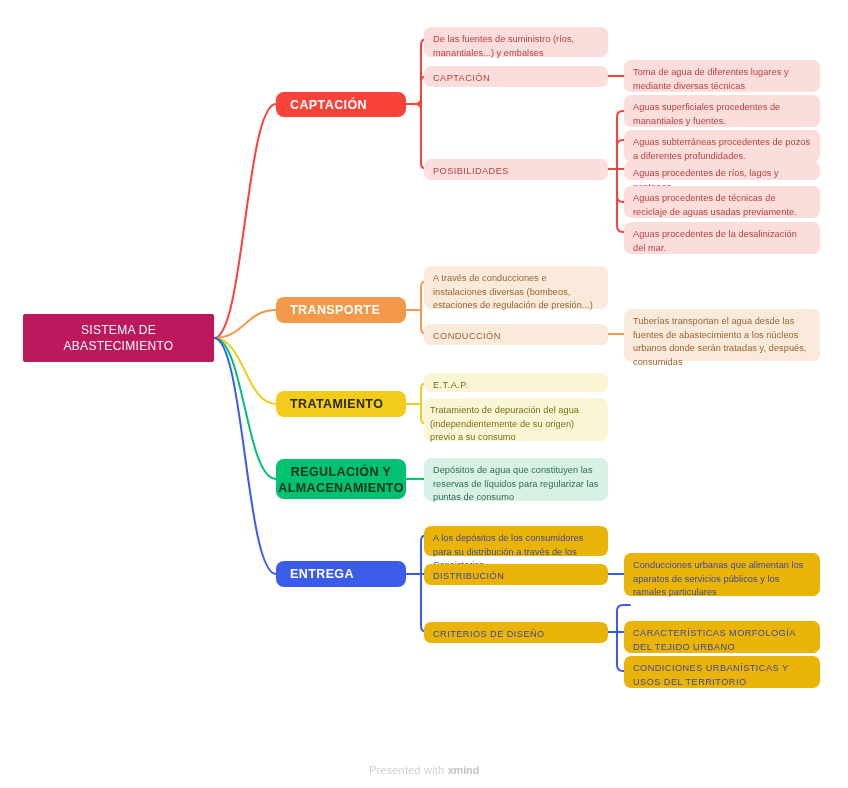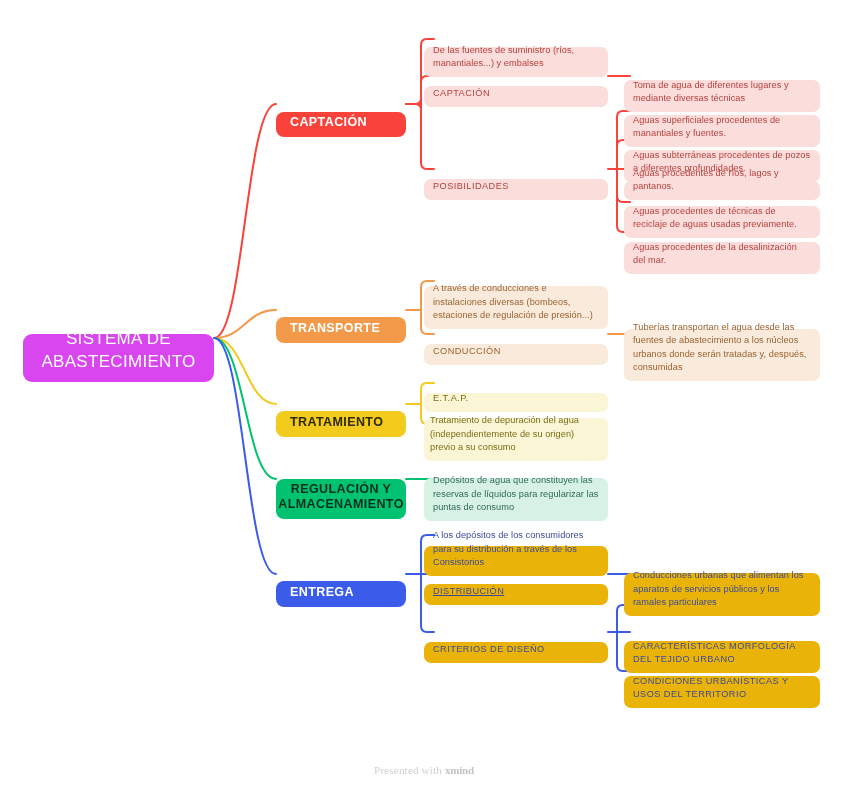--- a/index.html
+++ b/index.html
@@ -9,28 +9,28 @@
     width: 848px; height: 788px;
     background: #ffffff;
     font-family: "Liberation Sans", sans-serif;
     overflow: hidden;
     position: relative;
   }
   #canvas { position: absolute; left: 0; top: 0; width: 848px; height: 788px; }
 
   svg.links { position: absolute; left: 0; top: 0; width: 848px; height: 788px; pointer-events: none; }
 
-  .node { position: absolute; display: flex; align-items: flex-end; margin-top: 20px; }
+  .node { position: absolute; display: flex; align-items: flex-start; }
 
   
   .root {
-    background: #d946ef;
-    border-radius: 9px;
+    background: #be185d;
+    border-radius: 2px;
     color: #ffffff;
-    font-size: 17px;
+    font-size: 12px;
     font-weight: 400;
     letter-spacing: .3px;
     text-align: center;
     justify-content: center;
     line-height: 1.35;
     padding: 8px 10px;
   }
 
   
   .l1 {
@@ -68,21 +68,20 @@
 
   
   .footer {
     position: absolute;
     left: 0; right: 0;
     top: 764px;
     text-align: center;
     font-size: 11px;
     color: #CFCFCF;
     letter-spacing: .2px;
-    font-family: Liberation Serif, serif;
   }
   .footer .brand { font-weight: bold; color: #C4C4C4; letter-spacing: -.2px; }
 </style>
 </head>
 <body>
 
 <div id="canvas">
 
   <svg class="links" viewBox="0 0 848 788">
     <g fill="none" stroke-width="2" stroke-linecap="round">
@@ -210,21 +209,21 @@
   </div>
 
   <div class="node l1 c-blue" style="left:276px; top:561px; width:130px; height:26px;">
     <span>ENTREGA</span>
   </div>
 
   <div class="node box b-blue" style="left:424px; top:526px; width:184px; height:30px;">
     <span>A los depósitos de los consumidores para su distribución a través de los Consistorios</span>
   </div>
 
-  <div class="node box b-blue cap" style="left:424px; top:564px; width:184px; height:21px;text-decoration:underline;">
+  <div class="node box b-blue cap" style="left:424px; top:564px; width:184px; height:21px;">
     <span>DISTRIBUCIÓN</span>
   </div>
 
   <div class="node box b-blue" style="left:624px; top:553px; width:196px; height:43px;">
     <span>Conducciones urbanas que alimentan los aparatos de servicios públicos y los ramales particulares</span>
   </div>
 
   <div class="node box b-blue cap" style="left:424px; top:622px; width:184px; height:21px;">
     <span>CRITERIOS DE DISEÑO</span>
   </div>

